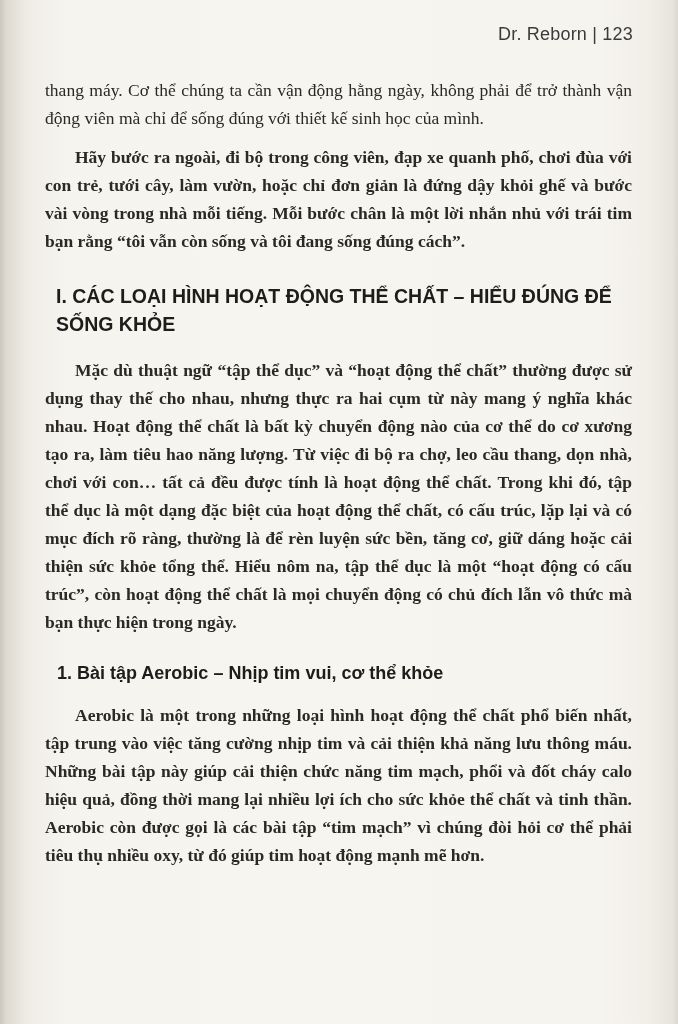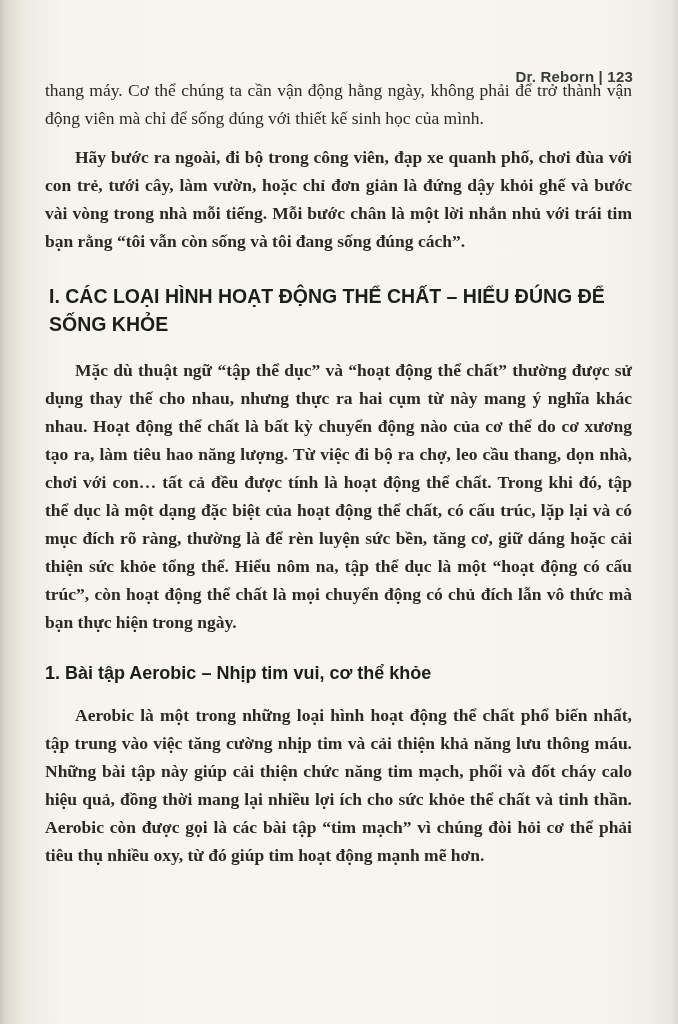--- a/index.html
+++ b/index.html
@@ -29,25 +29,24 @@
         #e7e4dd 672px,
         #dcd9d2 678px);
     color: #2e2c29;
     font-family: "Liberation Serif", serif;
   }
   .running-header {
     position: absolute;
     top: 24px;
     right: 45px;
     font-family: "Liberation Sans", sans-serif;
-    font-weight: bold;
-    font-size: 15px;
+    font-weight: normal;
+    font-size: 18px;
     letter-spacing: 0.2px;
     color: #3b3b3b;
-    margin-top: 44px;
   }
   .content {
     position: absolute;
     top: 76px;
     left: 45px;
     right: 42px;
   }
   .content p {
     margin: 0 4px 11px 0;
     font-size: 17.5px;
@@ -57,30 +56,30 @@
   }
   .content p.indent {
     text-indent: 30px;
     font-weight: bold;
   }
   h2.section-heading {
     font-family: "Liberation Sans", sans-serif;
     font-weight: bold;
     font-size: 19.5px;
     line-height: 1.45;
-    margin: 27px 0 17px 4px;
+    margin: 27px 0 17px 11px;
     color: #1d1d1c;
     text-align: left;
   }
   h3.sub-heading {
     font-family: "Liberation Sans", sans-serif;
     font-weight: bold;
     font-size: 18px;
     line-height: 1.4;
-    margin: 25px 0 15px 0;
+    margin: 25px 0 15px 12px;
     color: #1d1d1c;
   }
 </style>
 </head>
 <body>
 
 <div class="page">
 
   <div class="running-header">Dr. Reborn | 123</div>
 

